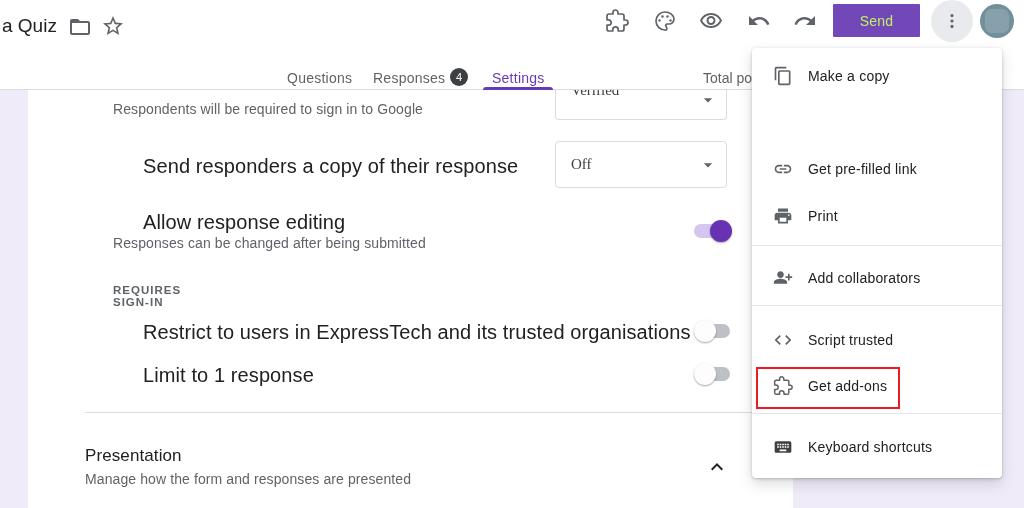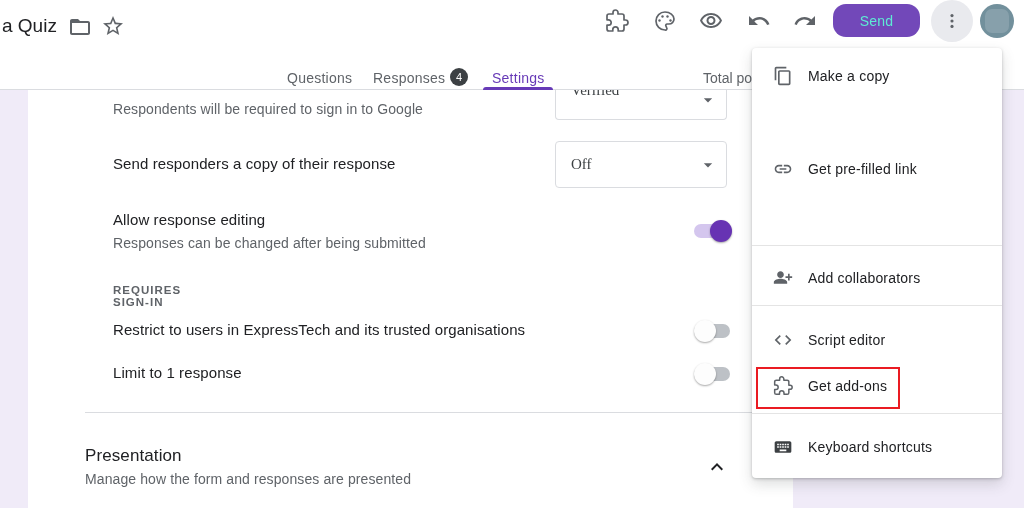--- a/index.html
+++ b/index.html
@@ -4,37 +4,37 @@
 <style>
   * { box-sizing: border-box; }
   body { margin: 0; font-family: "Liberation Sans", "DejaVu Sans", sans-serif; }
   #app { position: relative; width: 1024px; height: 508px; background: #f0ebf8; overflow: hidden; }
 
   
   .topbar { position: absolute; left: 0; top: 0; width: 1024px; height: 90px; background: #fff; border-bottom: 1px solid #dadce0; z-index: 2; }
   .title { position: absolute; left: 2px; top: 15px; font-size: 19px; color: #202124; white-space: nowrap; }
   .hicon { position: absolute; width: 24px; height: 24px; color: #5f6368; cursor: pointer; }
   .hicon svg { width: 100%; height: 100%; display: block; }
-  .send-btn { position: absolute; left: 833px; top: 4px; width: 87px; height: 33px; background: #7248b9; color: #5eead4; border: none; border-radius: 13px; font-size: 14px; font-weight: 500; font-family: inherit; letter-spacing: .2px; cursor: pointer; }
+  .send-btn { position: absolute; left: 833px; top: 4px; width: 87px; height: 33px; background: #7248b9; color: #bef264; border: none; border-radius: 1px; font-size: 14px; font-weight: 500; font-family: inherit; letter-spacing: .2px; cursor: pointer; }
   .more-btn { position: absolute; left: 931px; top: 0px; width: 42px; height: 42px; border-radius: 50%; background: #e9eaee; cursor: pointer; }
   .more-btn svg { position: absolute; left: 11px; top: 11px; width: 20px; height: 20px; color: #5f6368; }
   .avatar { position: absolute; left: 980px; top: 4px; width: 34px; height: 34px; border-radius: 50%; background: #72909c; overflow: hidden; cursor: pointer; }
   .avatar .inner { position: absolute; left: 5px; top: 5px; width: 24px; height: 24px; border-radius: 7px; background: #87a0ab; }
 
   
   .tab { position: absolute; top: 70px; font-size: 14px; font-weight: 500; color: #5f6368; letter-spacing: .25px; cursor: pointer; }
   .tab.active { color: #673ab7; }
   .tab-underline { position: absolute; left: 483px; top: 87px; width: 70px; height: 3px; background: #673ab7; border-radius: 3px 3px 0 0; }
   .resp-badge { position: absolute; left: 450px; top: 68px; width: 18px; height: 18px; border-radius: 50%; background: #3c4043; color: #fff; font-size: 11px; font-weight: 500; text-align: center; line-height: 18px; }
   .total-points { position: absolute; left: 703px; top: 70px; font-size: 14px; color: #5f6368; }
 
   
   .card { position: absolute; left: 28px; top: 90px; width: 765px; height: 418px; background: #fff; z-index: 1; }
   .content { position: absolute; left: 0; top: 0; z-index: 2; }
-  .lbl { position: absolute; font-size: 15px; color: #202124; letter-spacing: .1px; white-space: nowrap; }
+  .lbl { position: absolute; font-size: 20px; color: #202124; letter-spacing: .1px; white-space: nowrap; margin-left: 30px; }
   .note { position: absolute; font-size: 14px; color: #5f6368; letter-spacing: .1px; white-space: nowrap; }
   .section-lbl { position: absolute; font-size: 11.5px; font-weight: 600; color: #5f6368; letter-spacing: 1px; }
 
   .dropdown { position: absolute; width: 172px; background: #fff; border: 1px solid #dadce0; border-radius: 4px; cursor: pointer; }
   .dd-clipped { border-top: none; border-radius: 0 0 4px 4px; overflow: hidden; }
   .dd-text { position: absolute; left: 15px; font-size: 15px; color: #3c4043; font-family: Liberation Serif, serif; }
   .dd-caret { position: absolute; right: 8px; width: 20px; height: 20px; color: #5f6368; }
   .dd-caret svg { width: 100%; height: 100%; }
 
   .toggle { position: absolute; width: 38px; height: 22px; cursor: pointer; }
@@ -193,37 +193,45 @@
       <span class="mlabel">Make a copy</span>
     </div>
     <div class="mi" style="top:98px">
       <span class="micon">
           <svg viewBox="0 0 24 24">
             <path fill="currentColor" d="M3.9 12c0-1.71 1.39-3.1 3.1-3.1h4V7H7c-2.76 0-5 2.24-5 5s2.24 5 5 5h4v-1.9H7c-1.71 0-3.1-1.39-3.1-3.1zM8 13h8v-2H8v2zm9-6h-4v1.9h4c1.71 0 3.1 1.39 3.1 3.1s-1.39 3.1-3.1 3.1h-4V17h4c2.76 0 5-2.24 5-5s-2.24-5-5-5z"></path>
           </svg>
         </span>
       <span class="mlabel">Get pre-filled link</span>
     </div>
+    <div class="mi" style="top:145px">
+      <span class="micon">
+          <svg viewBox="0 0 24 24">
+            <path fill="currentColor" d="M19 8H5c-1.66 0-3 1.34-3 3v6h4v4h12v-4h4v-6c0-1.66-1.34-3-3-3zm-3 11H8v-5h8v5zm3-7c-.55 0-1-.45-1-1s.45-1 1-1 1 .45 1 1-.45 1-1 1zm-1-9H6v4h12V3z"></path>
+          </svg>
+        </span>
+      <span class="mlabel">Print</span>
+    </div>
     <div class="mdivider" style="top:197px"></div>
     <div class="mi" style="top:207px">
       <span class="micon">
           <svg viewBox="0 0 24 24">
             <path fill="currentColor" d="M13 8c0-2.21-1.79-4-4-4S5 5.79 5 8s1.79 4 4 4 4-1.79 4-4zm-4 5c-2.67 0-8 1.34-8 4v2h16v-2c0-2.66-5.33-4-8-4zm11-3V7h-2v3h-3v2h3v3h2v-3h3v-2h-3z"></path>
           </svg>
         </span>
       <span class="mlabel">Add collaborators</span>
     </div>
     <div class="mdivider" style="top:257px"></div>
     <div class="mi" style="top:269px">
       <span class="micon">
           <svg viewBox="0 0 24 24">
             <path fill="currentColor" d="M9.4 16.6 4.8 12l4.6-4.6L8 6l-6 6 6 6 1.4-1.4zm5.2 0 4.6-4.6-4.6-4.6L16 6l6 6-6 6-1.4-1.4z"></path>
           </svg>
         </span>
-      <span class="mlabel">Script editor</span>
+      <span class="mlabel">Script trusted</span>
     </div>
     <div class="mi" style="top:315px">
       <span class="micon">
           <svg viewBox="0 0 24 24" fill="none" stroke="currentColor" stroke-width="1.8" stroke-linejoin="round">
             <path d="M20.5 11H19V7a2 2 0 0 0-2-2h-4V3.5a2.5 2.5 0 0 0-5 0V5H4a2 2 0 0 0-2 2v3.8h1.5a2.7 2.7 0 0 1 0 5.4H2V20a2 2 0 0 0 2 2h3.8v-1.5a2.7 2.7 0 0 1 5.4 0V22H17a2 2 0 0 0 2-2v-4h1.5a2.5 2.5 0 0 0 0-5z"></path>
           </svg>
         </span>
       <span class="mlabel">Get add-ons</span>
     </div>
     <div class="red-highlight"></div>

